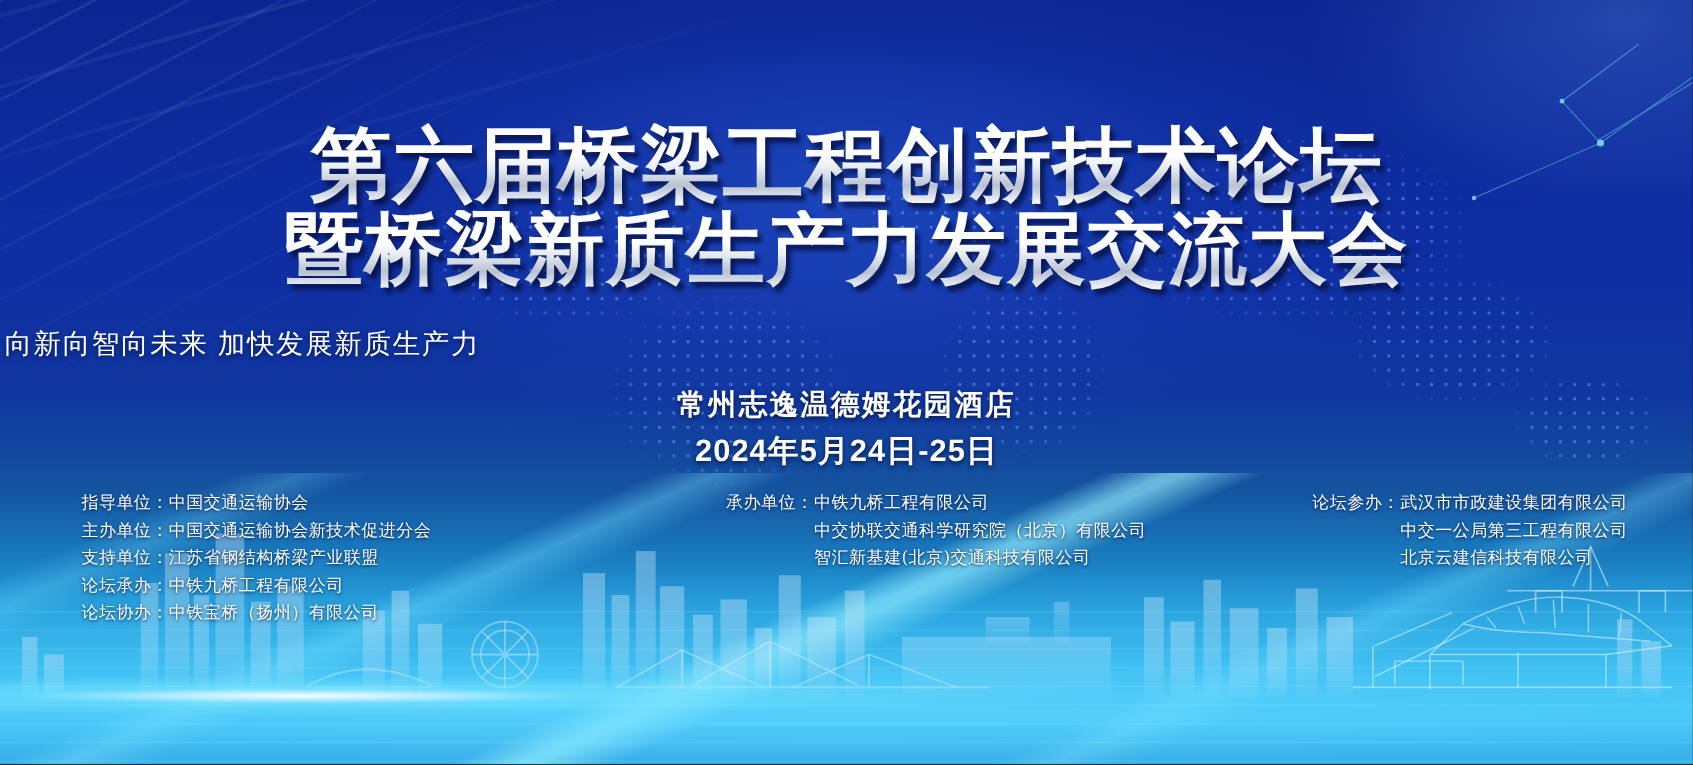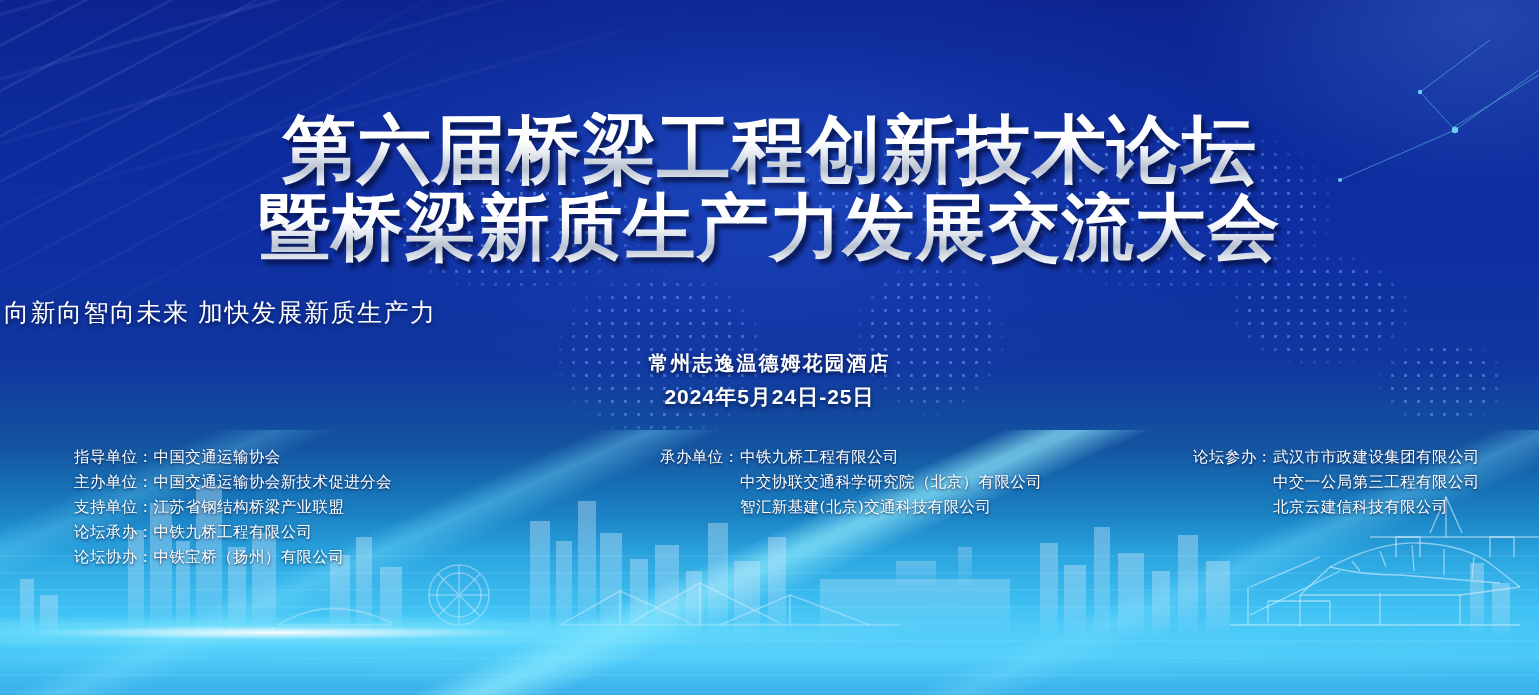--- a/index.html
+++ b/index.html
@@ -142,26 +142,26 @@
 
   .subtitle{
     position:absolute;left:4px;top:296px;width:100%;
     font-size:25px;color:#ffffff;letter-spacing:1.5px;
     text-shadow:0 2px 5px rgba(2,12,55,.8);
   }
 
   .venue-wrap{position:absolute;left:0;top:350px;width:100%;text-align:center;}
   .venue{
     font-family:"DejaVu Serif", serif;
-    font-size:20px;color:#ffffff;letter-spacing:2px;font-weight:bold;
+    font-size:26px;color:#ffffff;letter-spacing:2px;font-weight:bold;
     text-shadow:0 2px 5px rgba(2,12,55,.85);
   }
   .dateline{
     font-family:"Liberation Sans", sans-serif;
-    font-size:21px;color:#ffffff;letter-spacing:1px;margin-top:6px;font-weight:bold;
+    font-size:28px;color:#ffffff;letter-spacing:1px;margin-top:6px;font-weight:bold;
     text-shadow:0 2px 5px rgba(2,12,55,.85);
   }
 
   .sponsors{position:absolute;left:0;top:440px;width:100%;height:130px;padding-left:16px;}
   .spon-col{position:absolute;}
   .spon-col.left{left:74px;top:5px;}
   .spon-col.center{left:620px;top:5px;}
   .spon-col.right{left:1153px;top:5px;}
 
   .spon-row{

